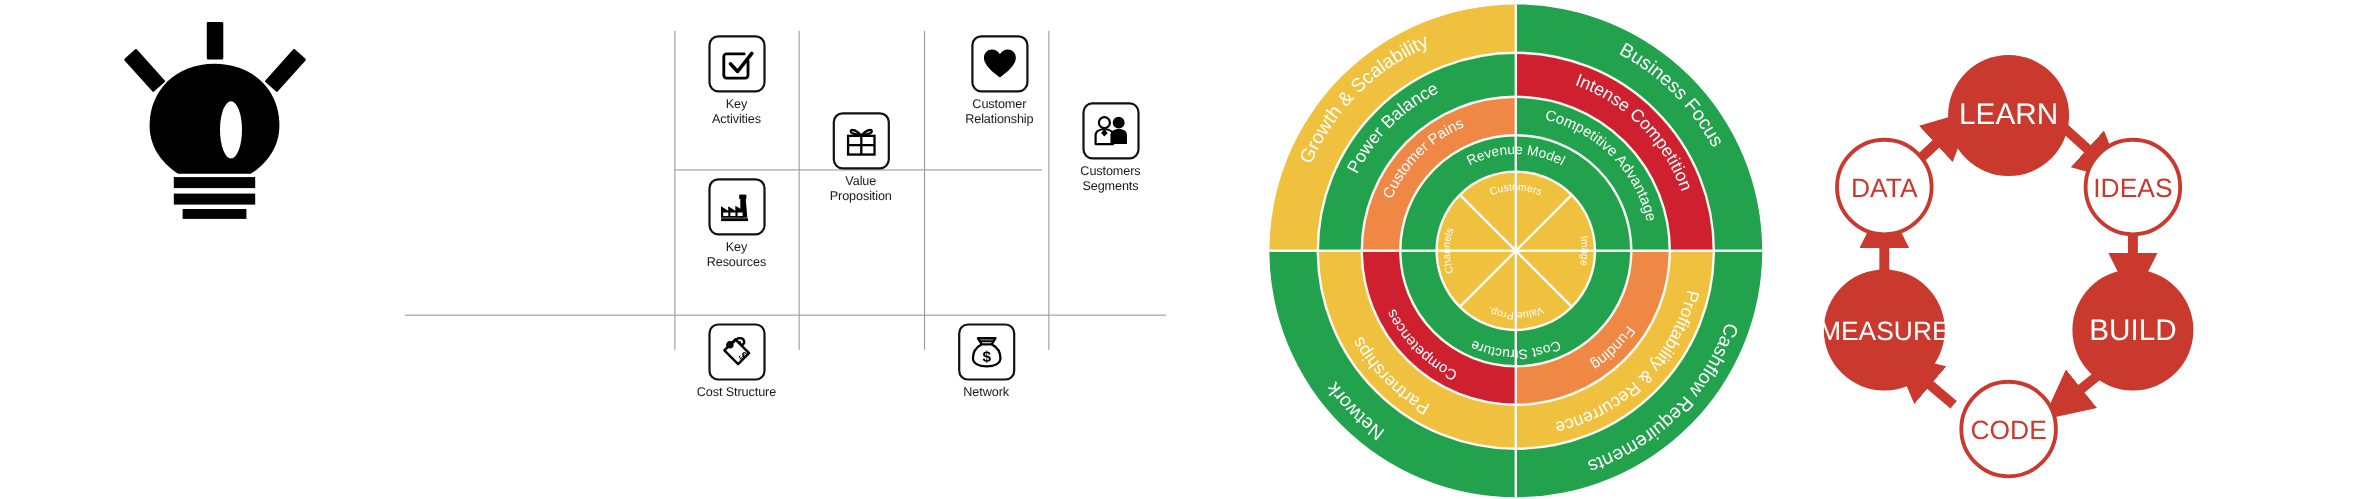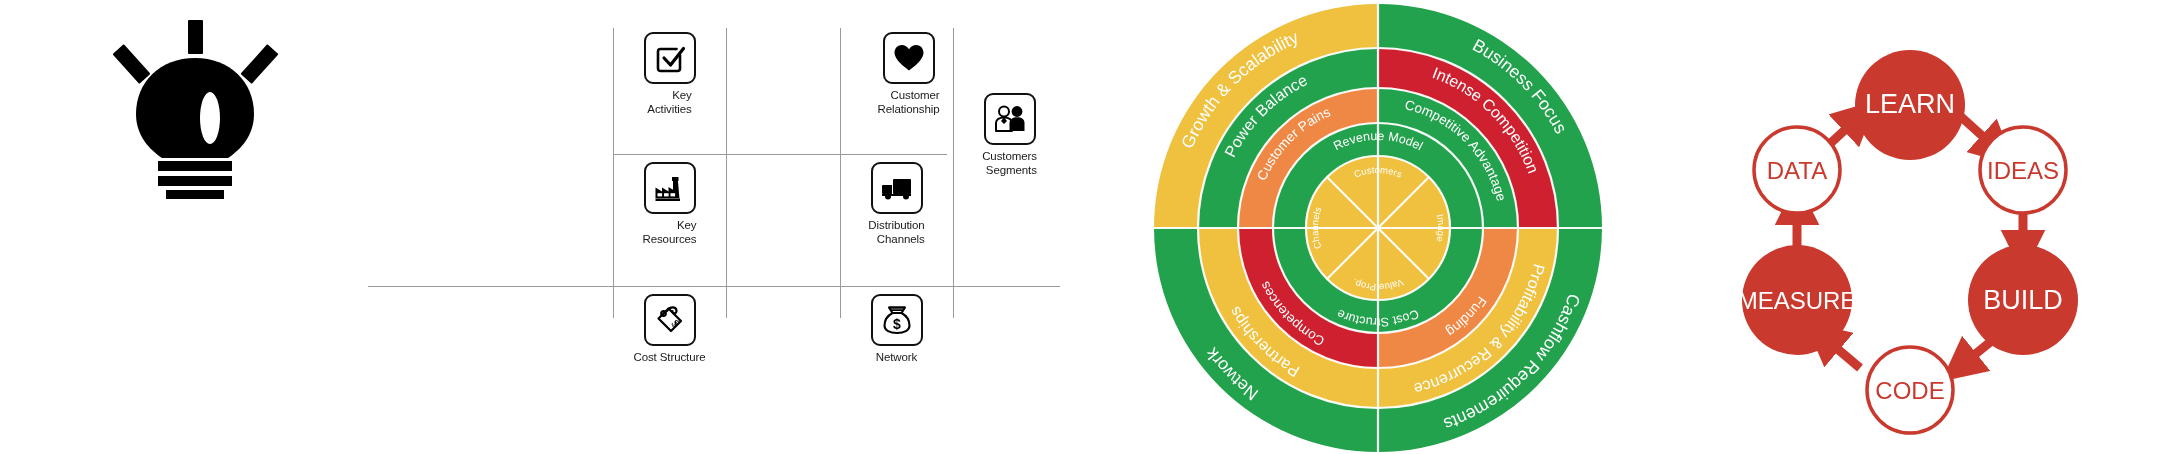--- a/index.html
+++ b/index.html
@@ -55,36 +55,36 @@
     border-radius: 9px;
     background: #fff;
     display: flex; align-items: center; justify-content: center;
     flex: 0 0 auto;
   }
   .bmc-label {
     margin-top: 5px;
     font-size: 11.5px;
     line-height: 1.18;
     color: #1a1a1a;
-    text-align: right;
+    text-align: center;
     white-space: pre-line;
     letter-spacing: -0.1px;
   }
 
   
   #wheel-panel {
     position: absolute;
     left: 1148px; top: 2px;
     width: 460px; height: 452px;
   }
 
   
   #loop-panel {
     position: absolute;
-    left: 1700px; top: 10px;
+    left: 1616px; top: 10px;
     width: 420px; height: 440px;
   }
 </style>
 </head>
 <body>
 
 <div id="canvas">
 
   <div id="bulb-panel">
     <svg id="bulb-svg" width="190" height="180" viewBox="0 0 190 180">
@@ -160,49 +160,49 @@
             <path d="M5.5 15.5 L15.5 5.5 L28 18 L18 28 Z"></path>
           </g>
           <circle cx="10.5" cy="10.5" r="2.3" fill="none" stroke="#000" stroke-width="2.2"></circle>
           <path d="M14 8 C 17 3, 23 3.5, 23.5 7.5 C 24 11, 19 11.5, 19.5 8" fill="none" stroke="#000" stroke-width="2.2" stroke-linecap="round"></path>
           <text x="20" y="23" font-family="'Liberation Serif', serif" font-size="11" font-weight="bold" fill="#000" transform="rotate(45 20 23)" text-anchor="middle">$</text>
         </svg>
       </div>
       <div class="bmc-label">Cost Structure</div>
     </div>
 
+    <div class="bmc-cell" style="left:226px; top:74px; width:113px;">
+      <div class="bmc-icon">
+        <svg width="34" height="34" viewBox="0 0 34 34">
+          <g fill="none" stroke="#000" stroke-width="2.1">
+            <rect x="5" y="12.5" width="24" height="17"></rect>
+            <line x1="17" y1="12.5" x2="17" y2="29.5"></line>
+            <line x1="5" y1="21" x2="29" y2="21"></line>
+            <path d="M17 12 C 13 8, 8 5.5, 7.5 8 C 7 10.5, 13 11.5, 17 12 Z" stroke-linejoin="round"></path>
+            <path d="M17 12 C 21 8, 26 5.5, 26.5 8 C 27 10.5, 21 11.5, 17 12 Z" stroke-linejoin="round"></path>
+          </g>
+        </svg>
+      </div>
+      <div class="bmc-label">Value
+Proposition</div>
+    </div>
 
     <div class="bmc-cell" style="left:340px; top:4px; width:113px;padding-left:24px;">
       <div class="bmc-icon">
         <svg width="34" height="34" viewBox="0 0 34 34">
           <path fill="#000" d="M17 29.5 C 6 21.5, 2.5 16, 2.5 11.5
                    C 2.5 7, 6 4, 9.8 4 C 12.8 4, 15.5 5.8, 17 8.3
                    C 18.5 5.8, 21.2 4, 24.2 4 C 28 4, 31.5 7, 31.5 11.5
                    C 31.5 16, 28 21.5, 17 29.5 Z"></path>
         </svg>
       </div>
       <div class="bmc-label">Customer
 Relationship</div>
     </div>
 
-    <div class="bmc-cell" style="left:340px; top:134px; width:113px;">
-      <div class="bmc-icon">
-        <svg width="34" height="34" viewBox="0 0 34 34">
-          <g fill="#000">
-            <rect x="13" y="8" width="18" height="15" rx="1"></rect>
-            <path d="M3 14 h9 v9 h-9 a1 1 0 0 1 -1 -1 v-7 a1 1 0 0 1 1 -1 z"></path>
-            <rect x="2" y="23" width="29" height="2"></rect>
-            <circle cx="8" cy="25.5" r="3"></circle>
-            <circle cx="26" cy="25.5" r="3"></circle>
-          </g>
-        </svg>
-      </div>
-      <div class="bmc-label">Distribution
-Channels</div>
-    </div>
 
     <div class="bmc-cell" style="left:340px; top:266px; width:113px;">
       <div class="bmc-icon">
         <svg width="34" height="34" viewBox="0 0 34 34">
           <path d="M12.5 10 C 7 13, 4.5 18, 4.5 22.5 C 4.5 27.5, 10 30, 17 30
                    C 24 30, 29.5 27.5, 29.5 22.5 C 29.5 18, 27 13, 21.5 10 Z" fill="none" stroke="#000" stroke-width="2.1" stroke-linejoin="round"></path>
           <path d="M12.5 10 L9 4.5 L25 4.5 L21.5 10" fill="none" stroke="#000" stroke-width="2.1" stroke-linejoin="round"></path>
           <path d="M9 4.5 L25 4.5 M11 7.2 L23 7.2" stroke="#000" stroke-width="1.8"></path>
           <text x="17" y="26" font-family="'Liberation Sans', sans-serif" font-size="14" font-weight="bold" fill="#000" text-anchor="middle">$</text>
         </svg>

